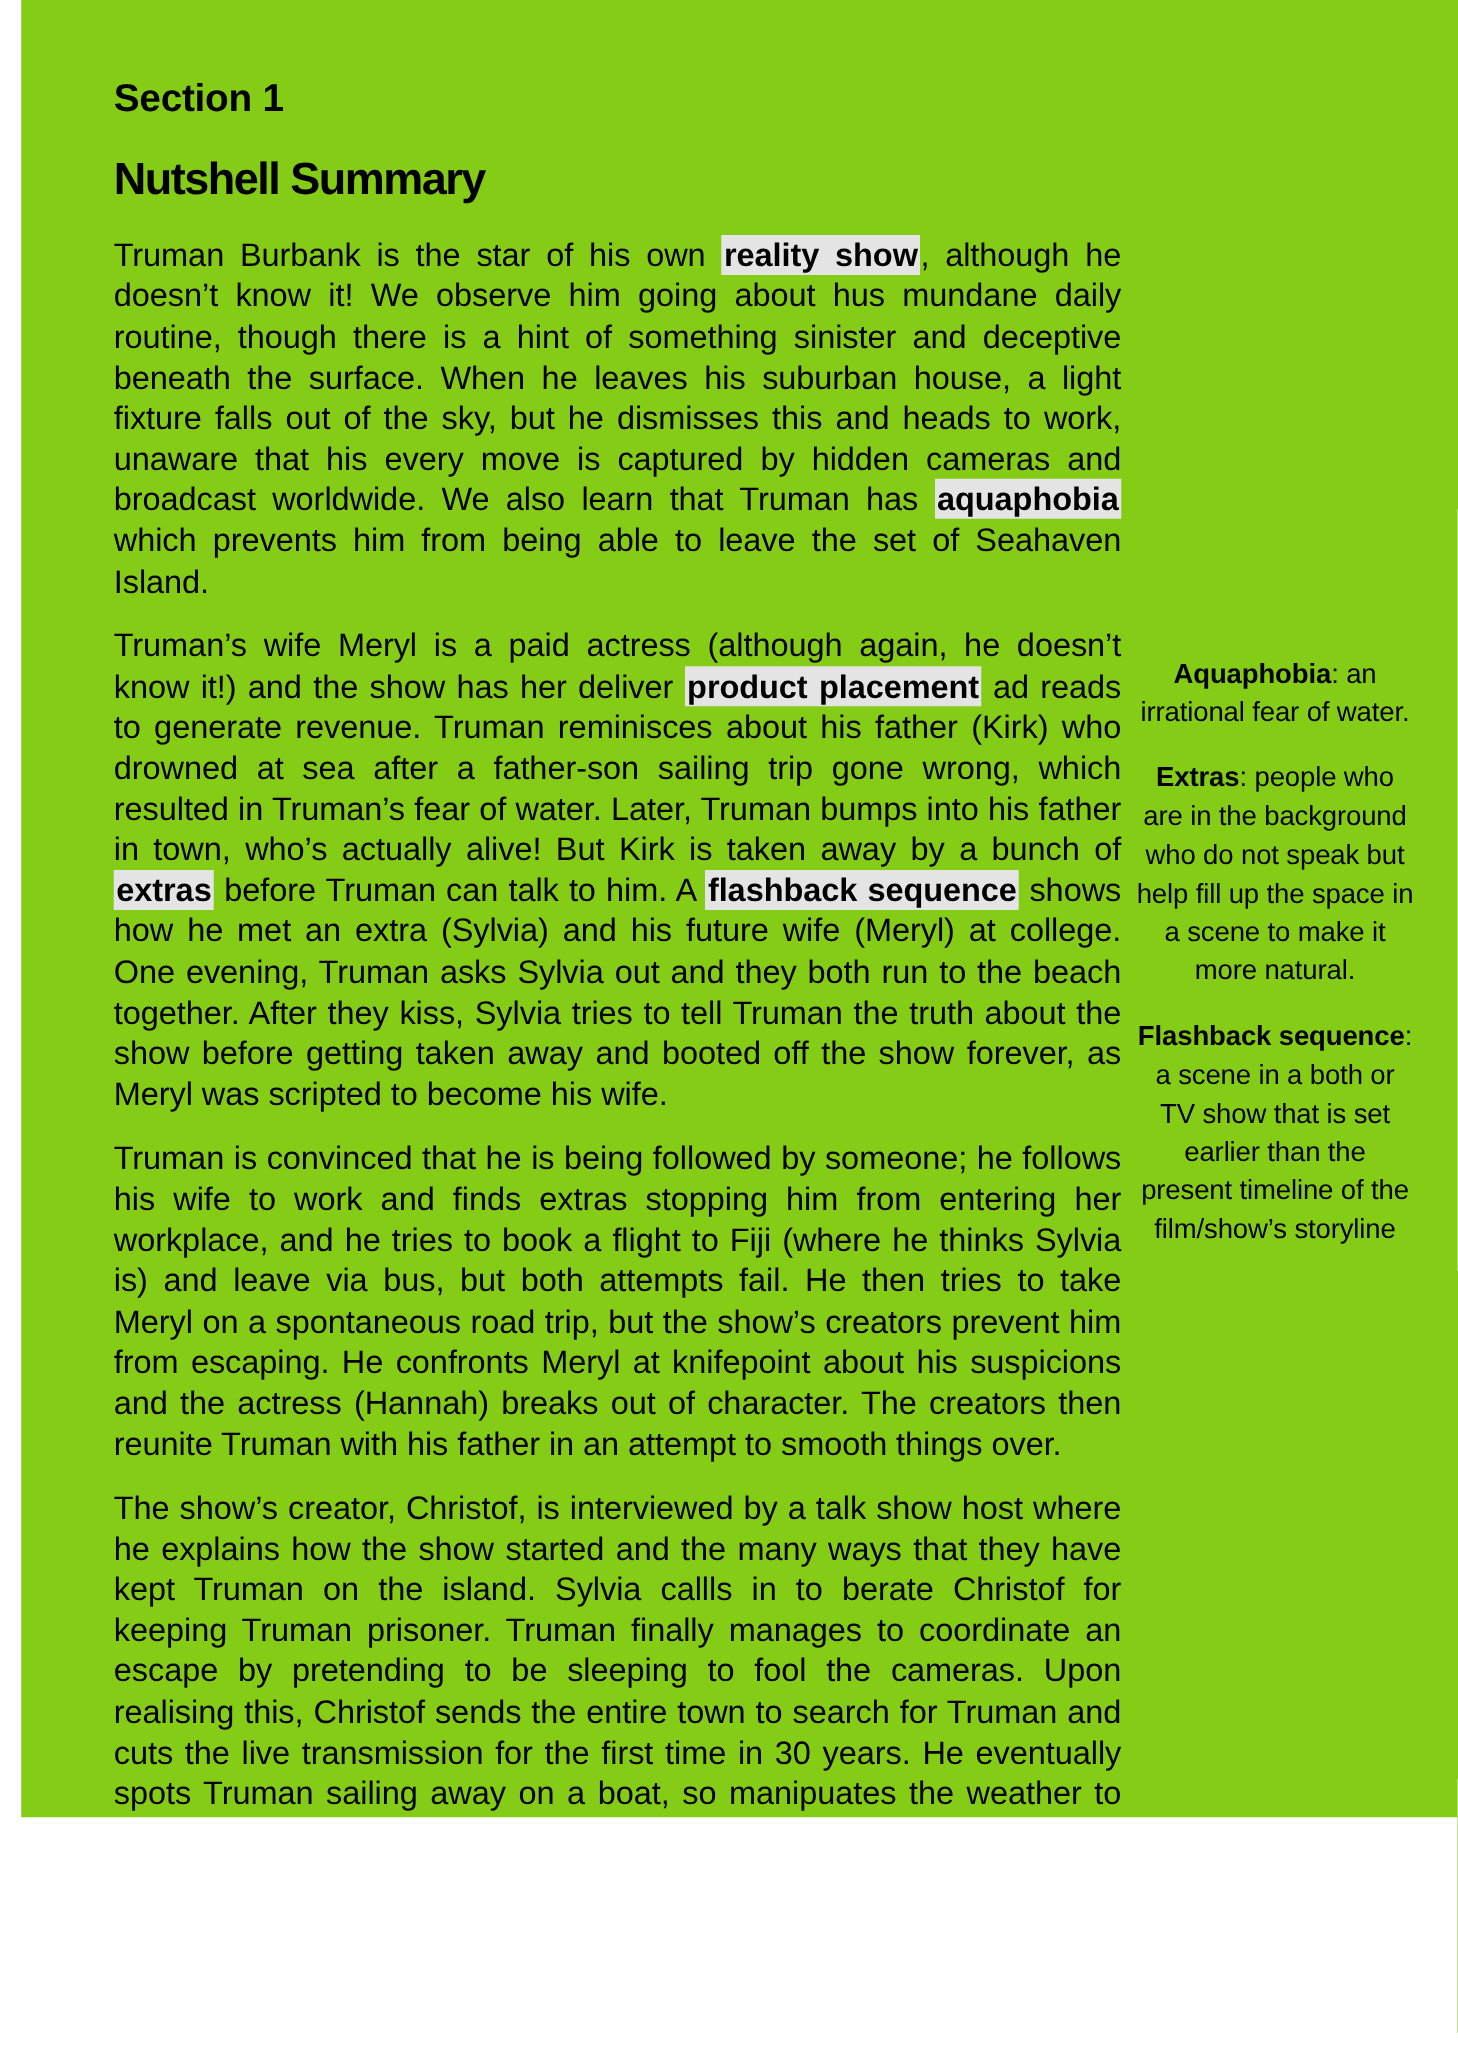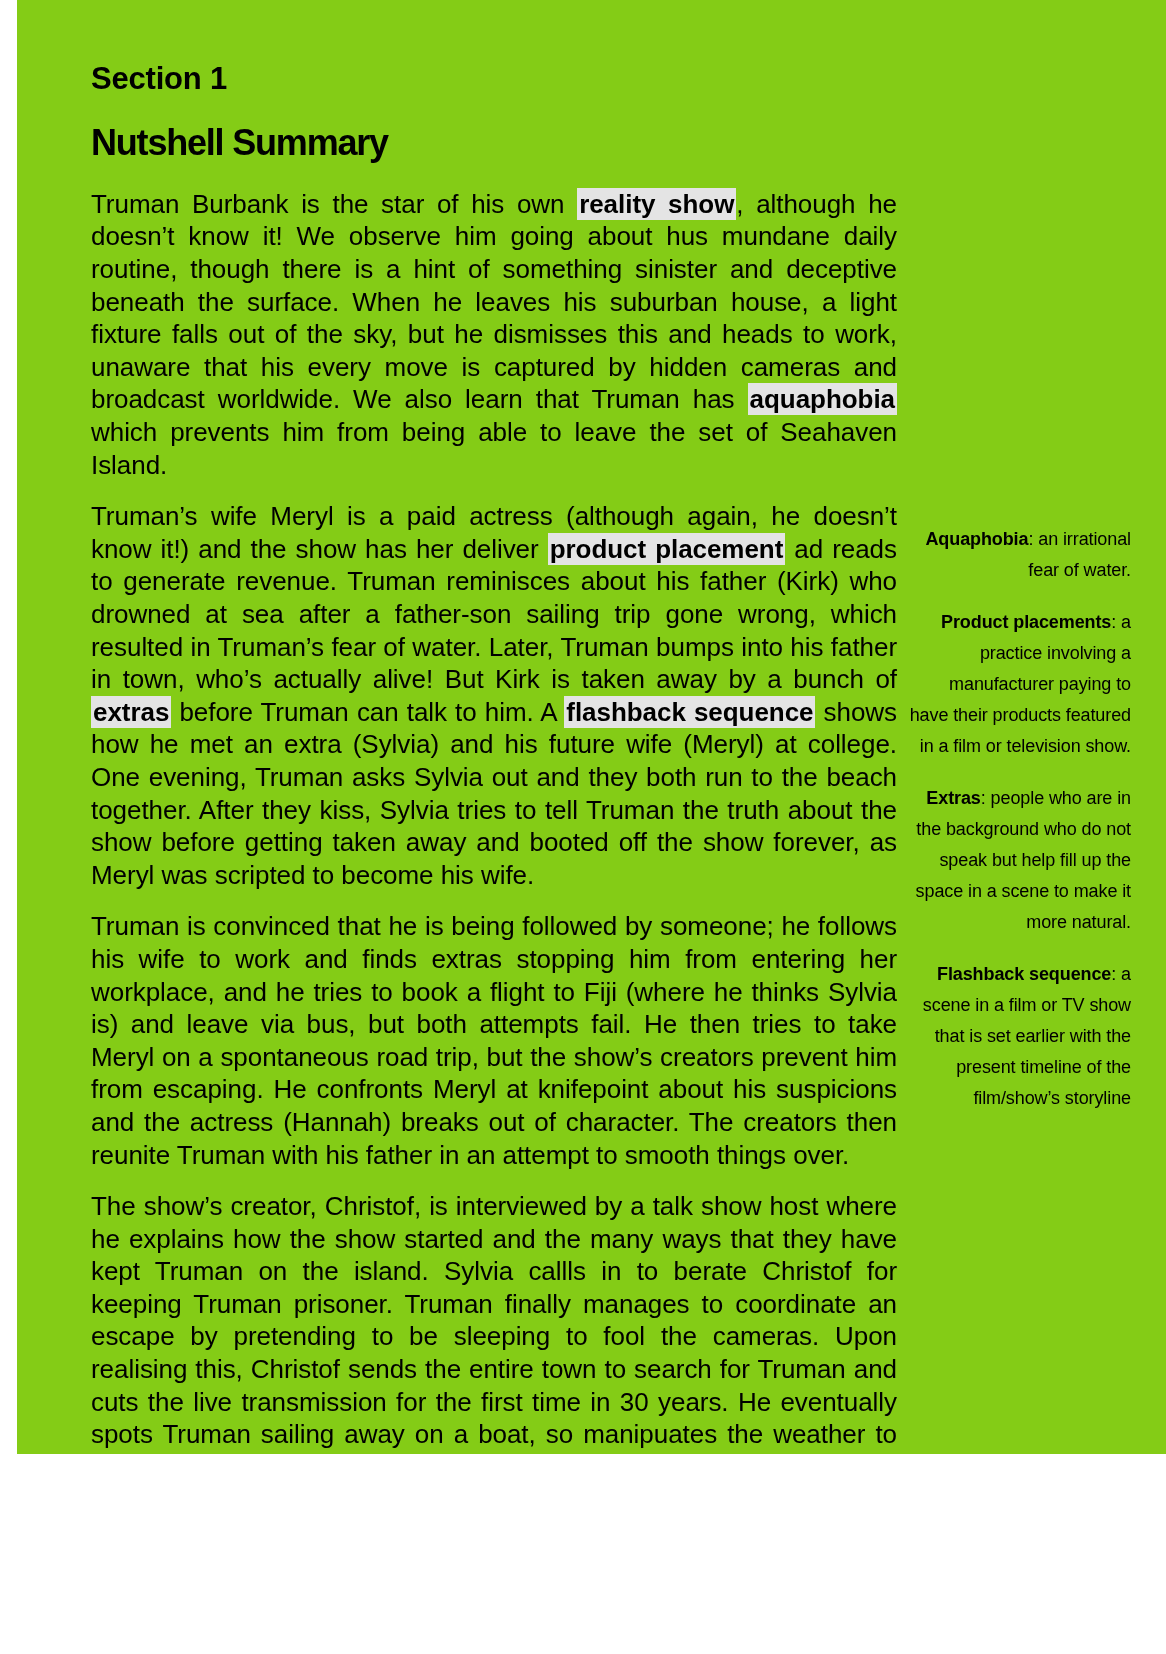--- a/index.html
+++ b/index.html
@@ -70,24 +70,24 @@
   .kt {
     font-weight: bold;
     background: #e4e4e4;
     padding: 1px 2px;
     box-decoration-break: clone;
     -webkit-box-decoration-break: clone;
   }
   .ital {
   }
   .gloss {
-    font-size: 18px;
+    font-size: 22px;
     line-height: 30.8px;
     margin: 0 0 22px 0;
-    text-align: right;
+    text-align: center;
     letter-spacing: -0.1px;
   }
   .gloss:last-child {
     margin-bottom: 0;
   }
   .gloss .term {
     font-weight: bold;
   }
   .footer {
     position: absolute;
@@ -131,23 +131,22 @@
             <p class="body-par">Truman Burbank is the star of his own <span class="kt">reality show</span>, although he doesn’t know it! We observe him going about hus mundane daily routine, though there is a hint of something sinister and deceptive beneath the surface. When he leaves his suburban house, a light fixture falls out of the sky, but he dismisses this and heads to work, unaware that his every move is captured by hidden cameras and broadcast worldwide. We also learn that Truman has <span class="kt">aquaphobia</span> which prevents him from being able to leave the set of Seahaven Island.</p>
             <p class="body-par">Truman’s wife Meryl is a paid actress (although again, he doesn’t know it!) and the show has her deliver <span class="kt">product placement</span> ad reads to generate revenue. Truman reminisces about his father (Kirk) who drowned at sea after a father-son sailing trip gone wrong, which resulted in Truman’s fear of water. Later, Truman bumps into his father in town, who’s actually alive! But Kirk is taken away by a bunch of <span class="kt">extras</span> before Truman can talk to him. A <span class="kt">flashback sequence</span> shows how he met an extra (Sylvia) and his future wife (Meryl) at college. One evening, Truman asks Sylvia out and they both run to the beach together. After they kiss, Sylvia tries to tell Truman the truth about the show before getting taken away and booted off the show forever, as Meryl was scripted to become his wife.</p>
             <p class="body-par">Truman is convinced that he is being followed by someone; he follows his wife to work and finds extras stopping him from entering her workplace, and he tries to book a flight to Fiji (where he thinks Sylvia is) and leave via bus, but both attempts fail. He then tries to take Meryl on a spontaneous road trip, but the show’s creators prevent him from escaping. He confronts Meryl at knifepoint about his suspicions and the actress (Hannah) breaks out of character. The creators then reunite Truman with his father in an attempt to smooth things over.</p>
             <p class="body-par">The show’s creator, Christof, is interviewed by a talk show host where he explains how the show started and the many ways that they have kept Truman on the island. Sylvia callls in to berate Christof for keeping Truman prisoner. Truman finally manages to coordinate an escape by pretending to be sleeping to fool the cameras. Upon realising this, Christof sends the entire town to search for Truman and cuts the live transmission for the first time in 30 years. He eventually spots Truman sailing away on a boat, so manipuates the weather to create a storm and capsize him. However, Truman has conquered his fear of drowning and is single-minded in his pursuit of reality. He weathers the storm and sailes until his boat pierces a wall, arriving at the end of the set. Christof talks to Truman from the sky and tries to convince him to stay. Truman still chooses to leave, marking the end of <span class="ital">The Truman Show</span> for good.</p>
           </div>
       </div>
 
       <div class="side-col">
         <div id="glossary-host">
             <p class="gloss"><span class="term">Aquaphobia</span><span>: an irrational fear of water.</span></p>
-            <p class="gloss"><span class="term">Product placements</span><span>: a practice involving a manufacturer paying to have their products featured in a film or television show.</span></p>
             <p class="gloss"><span class="term">Extras</span><span>: people who are in the background who do not speak but help fill up the space in a scene to make it more natural.</span></p>
-            <p class="gloss"><span class="term">Flashback sequence</span><span>: a scene in a film or TV show that is set earlier with the present timeline of the film/show’s storyline</span></p>
+            <p class="gloss"><span class="term">Flashback sequence</span><span>: a scene in a both or TV show that is set earlier than the present timeline of the film/show’s storyline</span></p>
           </div>
       </div>
 
     </div>
   </div>
 
   <div class="footer">
     <div class="copyright">Copyright © 2022 InStudent Publishing Pty. Ltd.</div>
     <div class="page-number">1</div>
   </div>

